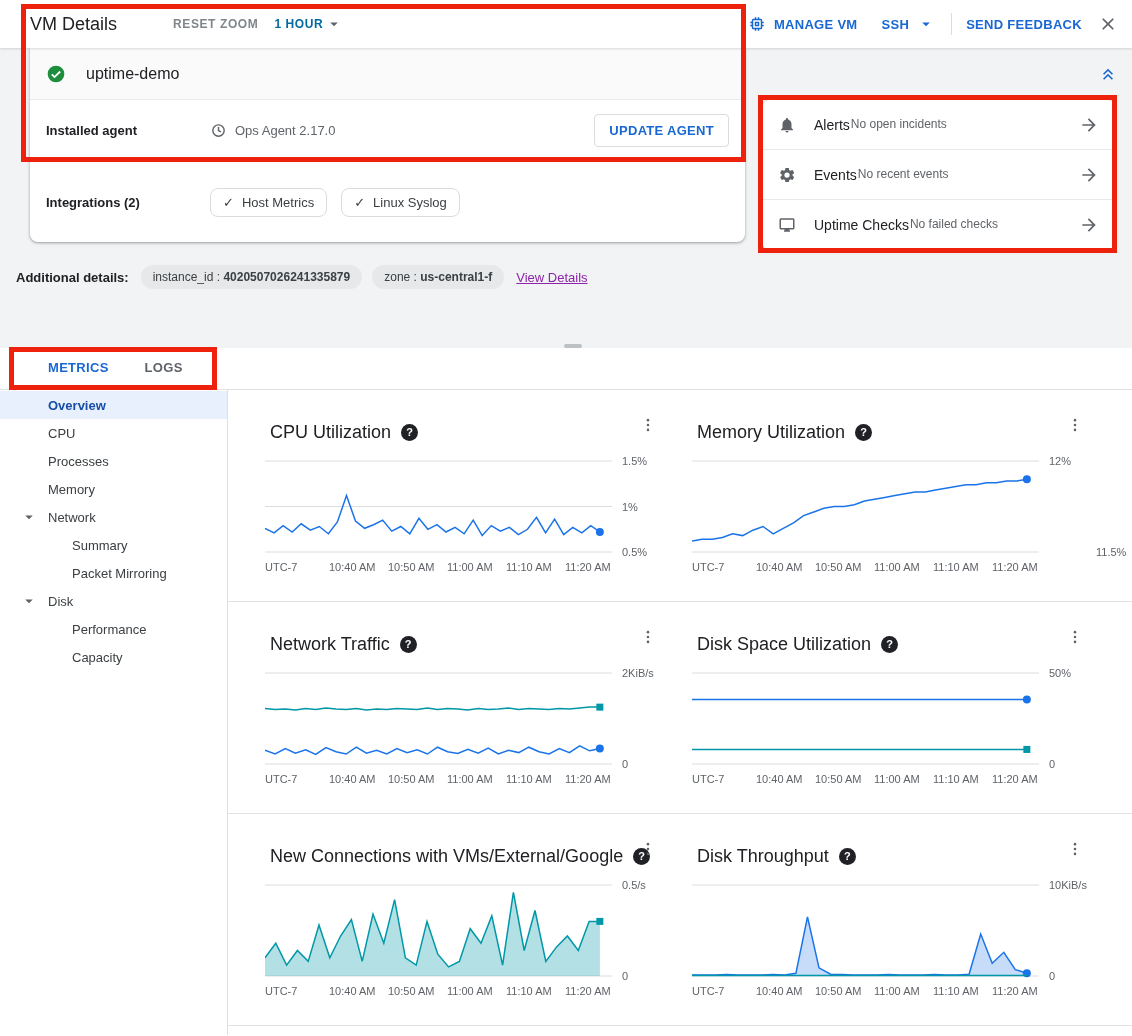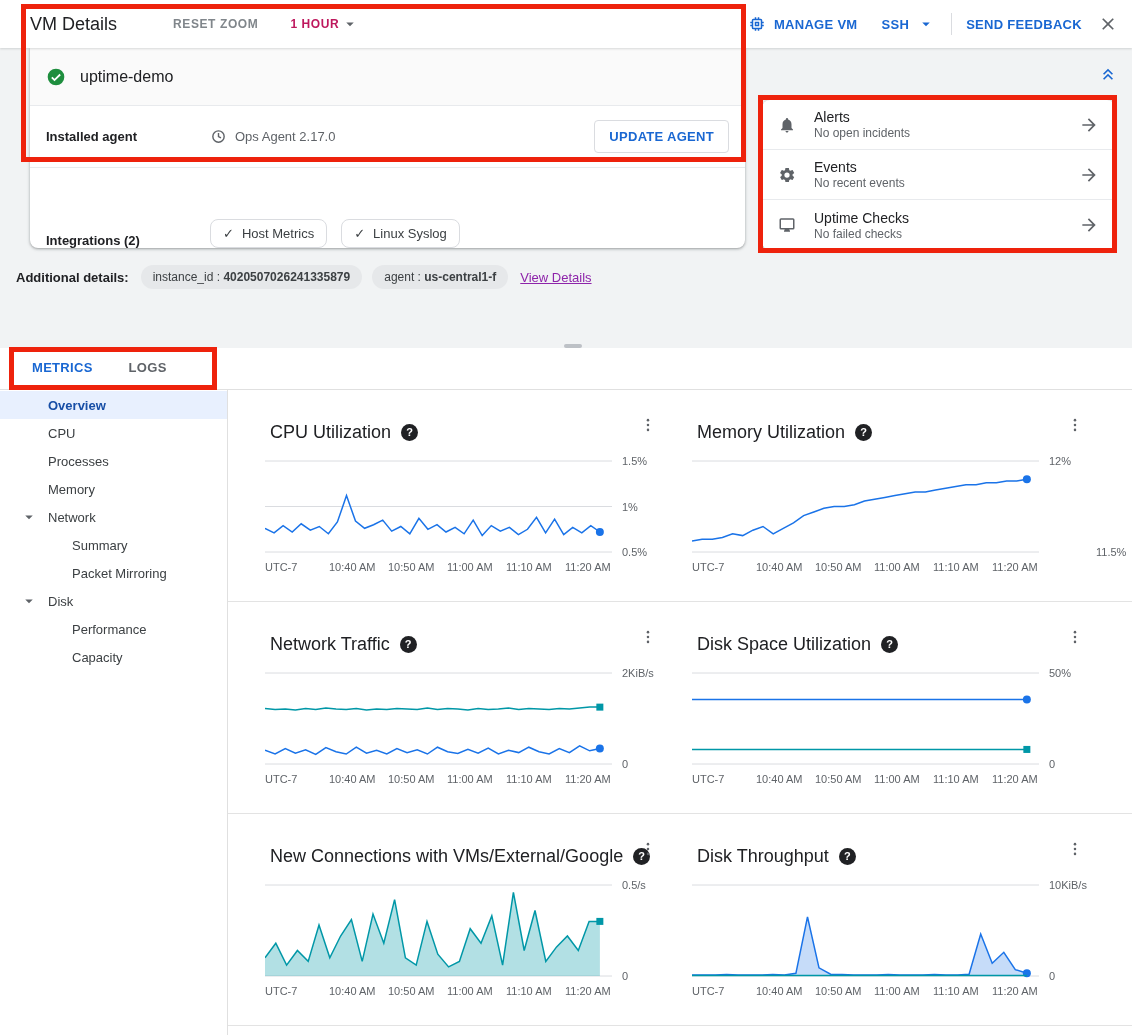--- a/index.html
+++ b/index.html
@@ -7,72 +7,72 @@
   body{font-family:"Liberation Sans",sans-serif;color:#202124}
   button{font-family:inherit;background:none;border:none;cursor:pointer;padding:0}
   .viewport{position:relative;width:1132px;height:1036px;overflow:hidden;background:#fff}
 
   
   .topbar{position:absolute;top:0;left:0;width:100%;height:48px;background:#fff;display:flex;
     align-items:center;padding:0 14px 0 30px;box-shadow:0 1px 2px rgba(60,64,67,.18);z-index:4}
   .tb-title{font-size:18px;color:#202124}
   .tb-text-btn{font-size:12px;font-weight:700;letter-spacing:.6px;display:flex;align-items:center;gap:2px}
   .tb-text-btn.gray{color:#80868b;margin-left:56px}
-  .tb-text-btn.dark{color:#be185d;margin-left:32px}
+  .tb-text-btn.dark{color:#0369a1;margin-left:16px}
   .tb-spacer{flex:1}
   .tb-action{display:flex;align-items:center;gap:8px;color:#1967d2;font-size:13px;font-weight:700;letter-spacing:.3px;margin-left:24px}
   .tb-caret-btn{margin-left:8px;display:flex;align-items:center}
   .tb-divider{width:1px;height:22px;background:#dadce0;margin:0 14px 0 16px}
   .tb-close{margin-left:16px;display:flex;align-items:center}
 
   
   .upper-bg{position:absolute;top:48px;left:0;width:100%;height:300px;background:#f1f3f4;z-index:0}
 
   
   .vm-card{position:absolute;left:30px;top:48px;width:715px;background:#fff;border-radius:0 0 8px 8px;
     box-shadow:0 1px 2px rgba(60,64,67,.3),0 1px 3px 1px rgba(60,64,67,.15);z-index:2}
-  .vm-status-row{height:58px;display:flex;align-items:center;gap:14px;padding:4px 16px;background:#fafafa;border-bottom:1px solid #e8eaed}
+  .vm-status-row{height:52px;display:flex;align-items:center;gap:20px;padding:4px 16px;background:#fafafa;border-bottom:1px solid #e8eaed}
   .vm-name{font-size:16px;color:#202124}
   .vm-agent-row{height:62px;display:flex;align-items:center;padding:0 16px;border-bottom:1px solid #e8eaed}
   .row-label{width:164px;font-size:13px;font-weight:700;color:#202124;flex:none}
   .agent-info{display:flex;align-items:center;gap:8px;color:#5f6368;font-size:13px}
   .update-btn{margin-left:auto;border:1px solid #dadce0;border-radius:4px;color:#1967d2;font-size:13px;
     font-weight:700;letter-spacing:.3px;padding:8px 14px;background:#fff}
-  .vm-int-row{height:80px;display:flex;align-items:flex-end;padding:0 16px}
+  .vm-int-row{height:80px;display:flex;align-items:center;padding:0 16px}
   .int-chips{display:flex;gap:14px}
   .int-chip{display:inline-flex;align-items:center;gap:8px;border:1px solid #dadce0;border-radius:8px;
     padding:6px 12px;font-size:13px;color:#3c4043;background:#fff;cursor:pointer}
   .chip-check{font-size:13px;color:#3c4043}
 
   .collapse-btn{position:absolute;top:64px;right:14px;z-index:3;display:flex}
 
   
   .side-card{position:absolute;left:762px;top:100px;width:353px;background:#fff;border-radius:8px;
     box-shadow:0 1px 2px rgba(60,64,67,.3),0 1px 3px 1px rgba(60,64,67,.15);z-index:2}
   .sp-row{height:50px;display:flex;align-items:center;padding:0 16px;border-bottom:1px solid #e8eaed;cursor:pointer}
   .sp-row:last-child{border-bottom:none}
   .sp-icon{width:22px;display:flex;margin-right:14px}
-  .sp-text{display:flex;flex-direction:column;gap:1px}
+  .sp-text{display:flex;gap:1px}
   .sp-title{font-size:14px;color:#202124}
   .sp-sub{font-size:12px;color:#5f6368}
   .sp-arrow{margin-left:auto;display:flex}
 
   
   .details-row{position:absolute;left:16px;top:265px;display:flex;align-items:center;gap:12px;z-index:2}
   .details-label{font-size:13px;font-weight:700;color:#202124}
   .detail-chips{display:inline-flex;gap:10px}
   .detail-chip{background:#e6e8ea;border-radius:13px;padding:5px 12px;font-size:12px;color:#3c4043;cursor:default}
   .detail-chip b{font-weight:700}
   .view-details{font-size:13px;color:#8e24aa;cursor:pointer}
 
   .drag-handle{position:absolute;top:344px;left:564px;width:18px;height:4px;border-radius:2px;background:#bdc1c6;z-index:2}
 
   
   .lower{position:absolute;top:348px;left:0;width:100%;height:688px;background:#fff;z-index:1}
-  .tabs-row{height:42px;display:flex;align-items:stretch;padding-left:18px;gap:8px;border-bottom:1px solid #e0e0e0}
+  .tabs-row{height:42px;display:flex;align-items:stretch;padding-left:34px;gap:8px;border-bottom:1px solid #e0e0e0}
   .tab{display:flex;align-items:center;padding:0 14px;font-size:13px;font-weight:700;letter-spacing:.3px;
     color:#5f6368;border-bottom:3px solid transparent;cursor:pointer}
   .tab.active{color:#1967d2;border-bottom-color:#1967d2}
   .lower-body{display:flex;height:645px}
   .sidebar{width:228px;border-right:1px solid #e0e0e0;padding-top:1px;flex:none}
   .sb-item{height:28px;display:flex;align-items:center;position:relative;font-size:13px;color:#3c4043;
     cursor:pointer;padding-left:48px}
   .sb-item.lvl1{padding-left:72px}
   .sb-item.selected{background:#e8f0fe;color:#174ea6;font-weight:700}
   .sb-caret{position:absolute;left:20px;top:5px;display:flex}
@@ -235,21 +235,21 @@
             <path d="M12 4l-1.4 1.4 5.6 5.6H4v2h12.2l-5.6 5.6L12 20l8-8z"></path>
           </svg>
         </span>
       </div>
     </aside>
 
   <div class="details-row">
     <span class="details-label">Additional details:</span>
     <span class="detail-chips">
         <span class="detail-chip"><span>instance_id : </span><b>4020507026241335879</b></span>
-        <span class="detail-chip"><span>agent : </span><b>us-central1-f</b></span>
+        <span class="detail-chip"><span>zone : </span><b>us-central1-f</b></span>
       </span>
     <a class="view-details" href="#">View Details</a>
   </div>
 
   <div class="drag-handle"></div>
 
   <section class="lower">
     <div class="tabs-row">
         <div class="tab active">METRICS</div>
         <div class="tab">LOGS</div>

